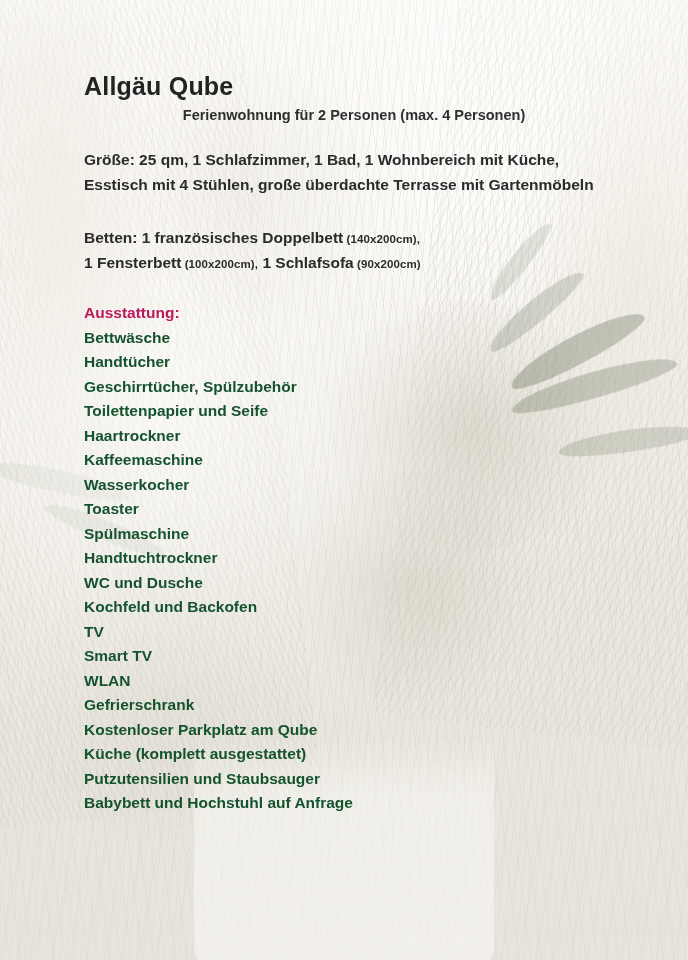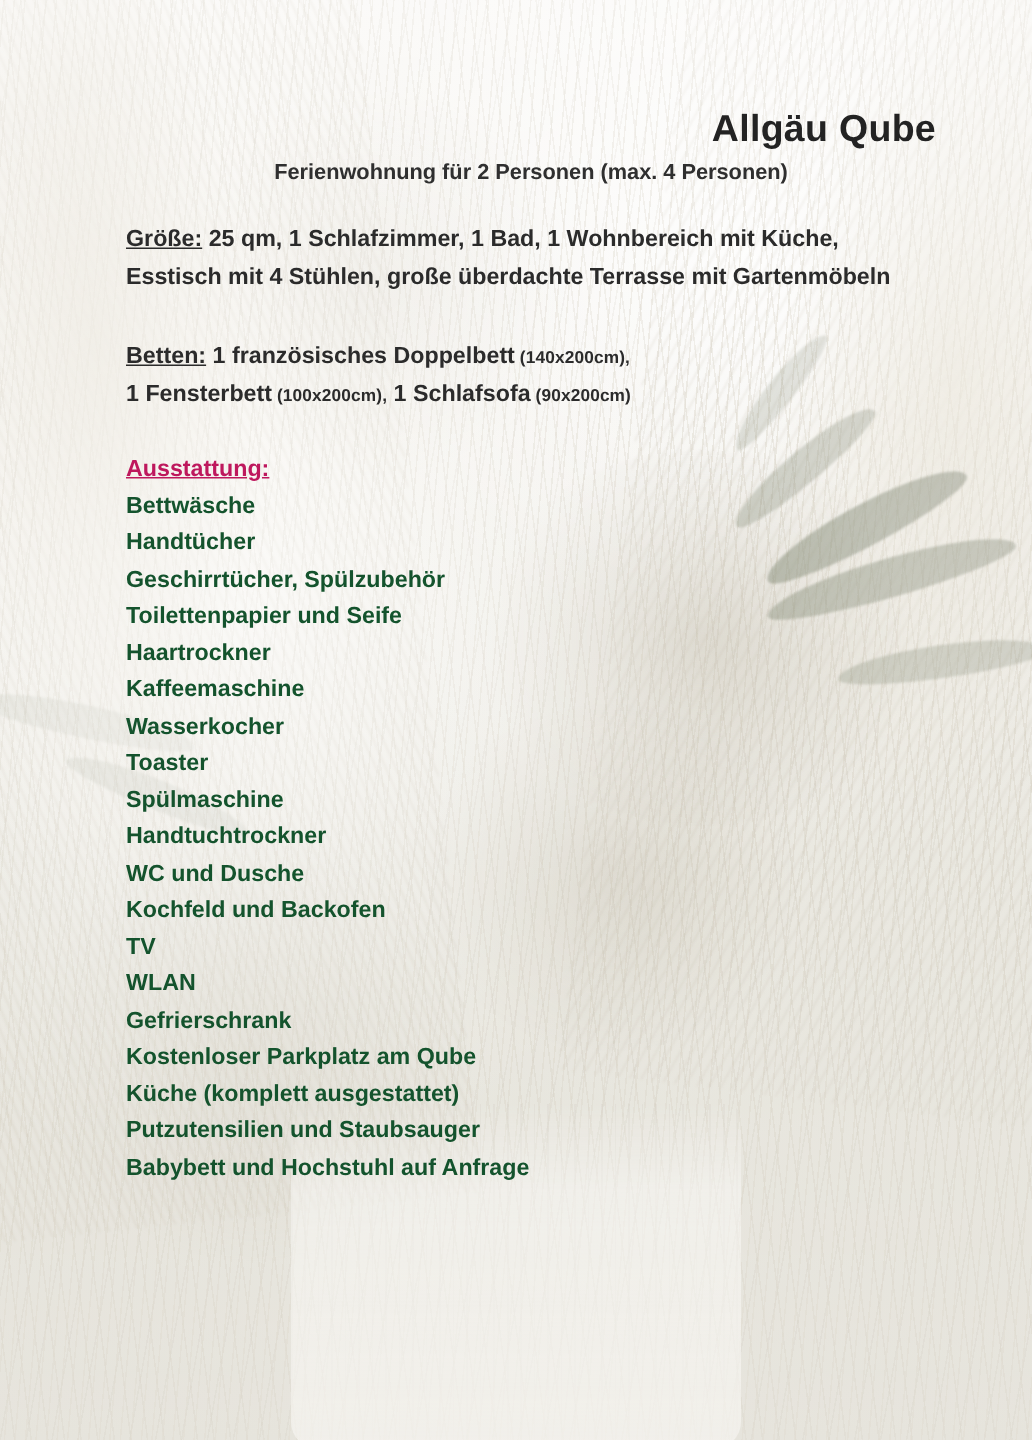--- a/index.html
+++ b/index.html
@@ -142,40 +142,39 @@
     width: 540px;
     color: #2d2d2d;
   }
 
   .title {
     font-size: 25px;
     font-weight: bold;
     letter-spacing: 0.2px;
     margin: 0 0 6px 0;
     color: #232323;
-    text-align: right;
   }
   .subtitle {
     font-size: 14.5px;
     font-weight: bold;
     margin: 0;
     color: #2f2f2f;
     text-align: center;
   }
 
   .block {
     margin-top: 24px;
     font-size: 15.5px;
     line-height: 1.62;
     font-weight: bold;
     color: #2b2b2b;
   }
   .block.tight { line-height: 1.6; margin-top: 29px; }
 
-  .u { text-decoration: underline; }
+  .u { }
 
   .small {
     font-size: 11.5px;
     font-weight: bold;
     letter-spacing: 0.1px;
   }
 
   .list {
     margin-top: 4px;
     font-size: 15.5px;
@@ -243,20 +242,21 @@
       <div>Toilettenpapier und Seife</div>
       <div>Haartrockner</div>
       <div>Kaffeemaschine</div>
       <div>Wasserkocher</div>
       <div>Toaster</div>
       <div>Spülmaschine</div>
       <div>Handtuchtrockner</div>
       <div>WC und Dusche</div>
       <div>Kochfeld und Backofen</div>
       <div>TV</div>
+      <div>Smart TV</div>
       <div>WLAN</div>
       <div>Gefrierschrank</div>
       <div>Kostenloser Parkplatz am Qube</div>
       <div>Küche (komplett ausgestattet)</div>
       <div>Putzutensilien und Staubsauger</div>
       <div>Babybett und Hochstuhl auf Anfrage</div>
     </div>
 
   </div>
 </div>

